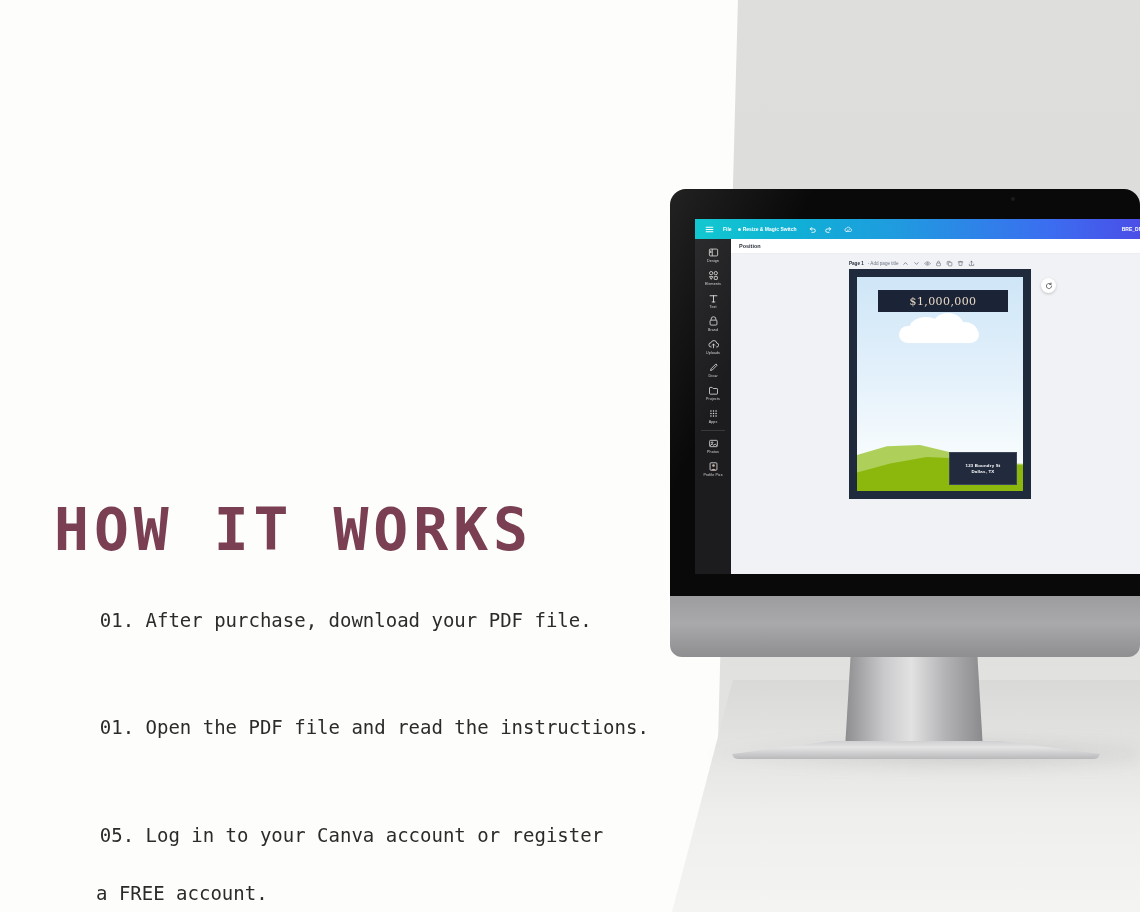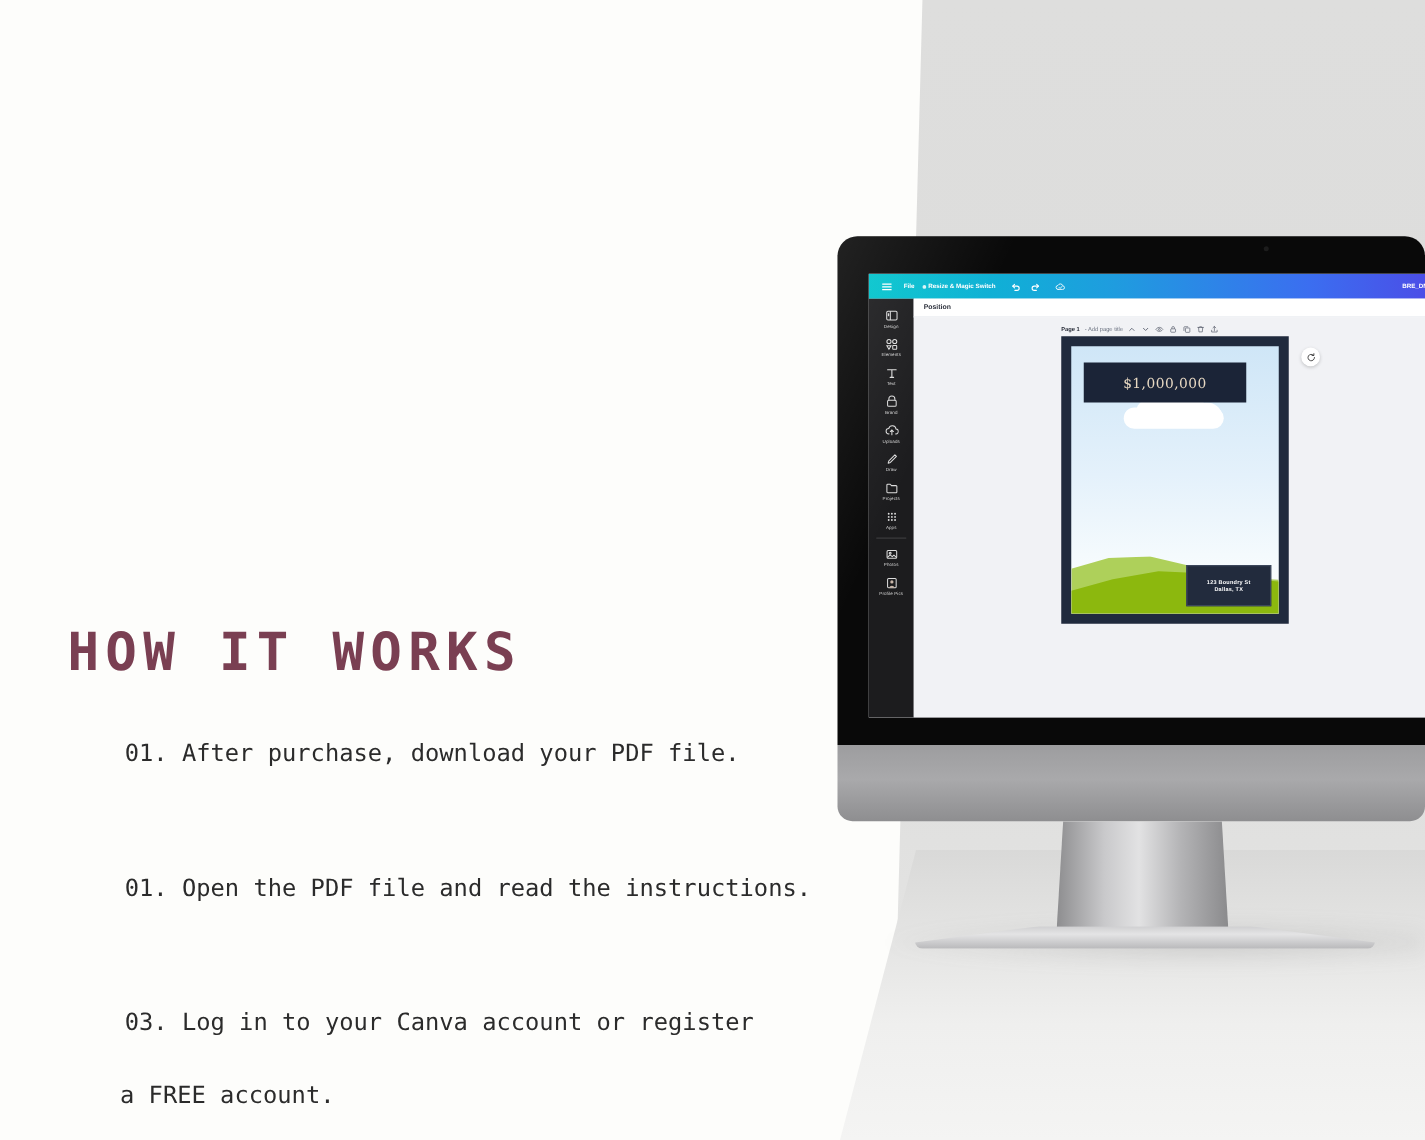--- a/index.html
+++ b/index.html
@@ -30,21 +30,21 @@
     background:radial-gradient(ellipse at 60% 50%, rgba(120,120,120,.22), rgba(120,120,120,0) 70%);
     filter:blur(6px);
   }
 
   
   #content {
     position:absolute; left:54px; top:500px; width:640px;
   }
   #headline {
     font-family:"DejaVu Sans Mono","Liberation Mono",monospace;
-    font-size:42px; font-weight:700; letter-spacing:5px;
+    font-size:58px; font-weight:700; letter-spacing:5px;
     color:#7a3f52; line-height:1.05; margin-bottom:16px;
     white-space:pre;
   }
   .step {
     font-family:"DejaVu Sans Mono","Liberation Mono",monospace;
     font-size:19px; color:#2b2b2b; line-height:1.52;
     margin-bottom:21px; white-space:pre-wrap;
   }
   .step .sub { display:block; padding-left:42px; }
 
@@ -147,21 +147,21 @@
   #design {
     position:absolute; left:118px; top:15px; width:182px; height:230px;
     background:#202a3d; padding:8px;
   }
   #art {
     position:relative; width:100%; height:100%;
     background:linear-gradient(180deg,#cfe6f7 0%, #e4f1fb 48%, #f4fafd 78%, #ffffff 100%);
     overflow:hidden;
   }
   #price-banner {
-    position:absolute; left:10px; top:13px; width:130px; height:32px;
+    position:absolute; left:21px; top:13px; width:130px; height:22px;
     background:#1b2437; display:flex; align-items:center; justify-content:center;
     z-index:4;
   }
   #price-banner span {
     font-family:"DejaVu Serif","Liberation Serif",serif;
     font-size:11px; color:#e8d9c3; letter-spacing:.4px; white-space:nowrap;
   }
   #cloud {
     position:absolute; left:42px; top:36px; width:80px; height:30px; z-index:2;
   }
@@ -197,21 +197,21 @@
 <div id="content">
   <div id="headline">HOW IT WORKS</div>
 
   <div class="step">
     <span>01. After purchase, download your PDF file.</span>
   </div>
   <div class="step">
     <span>01. Open the PDF file and read the instructions.</span>
   </div>
   <div class="step">
-    <span>03. Log in to your Canva account or register</span>
+    <span>05. Log in to your Canva account or register</span>
     <span class="sub">a FREE account.</span>
   </div>
 
 </div>
 
 <div id="monitor">
   <div id="bezel">
     <div id="camera"></div>
 
     <div id="screen">

